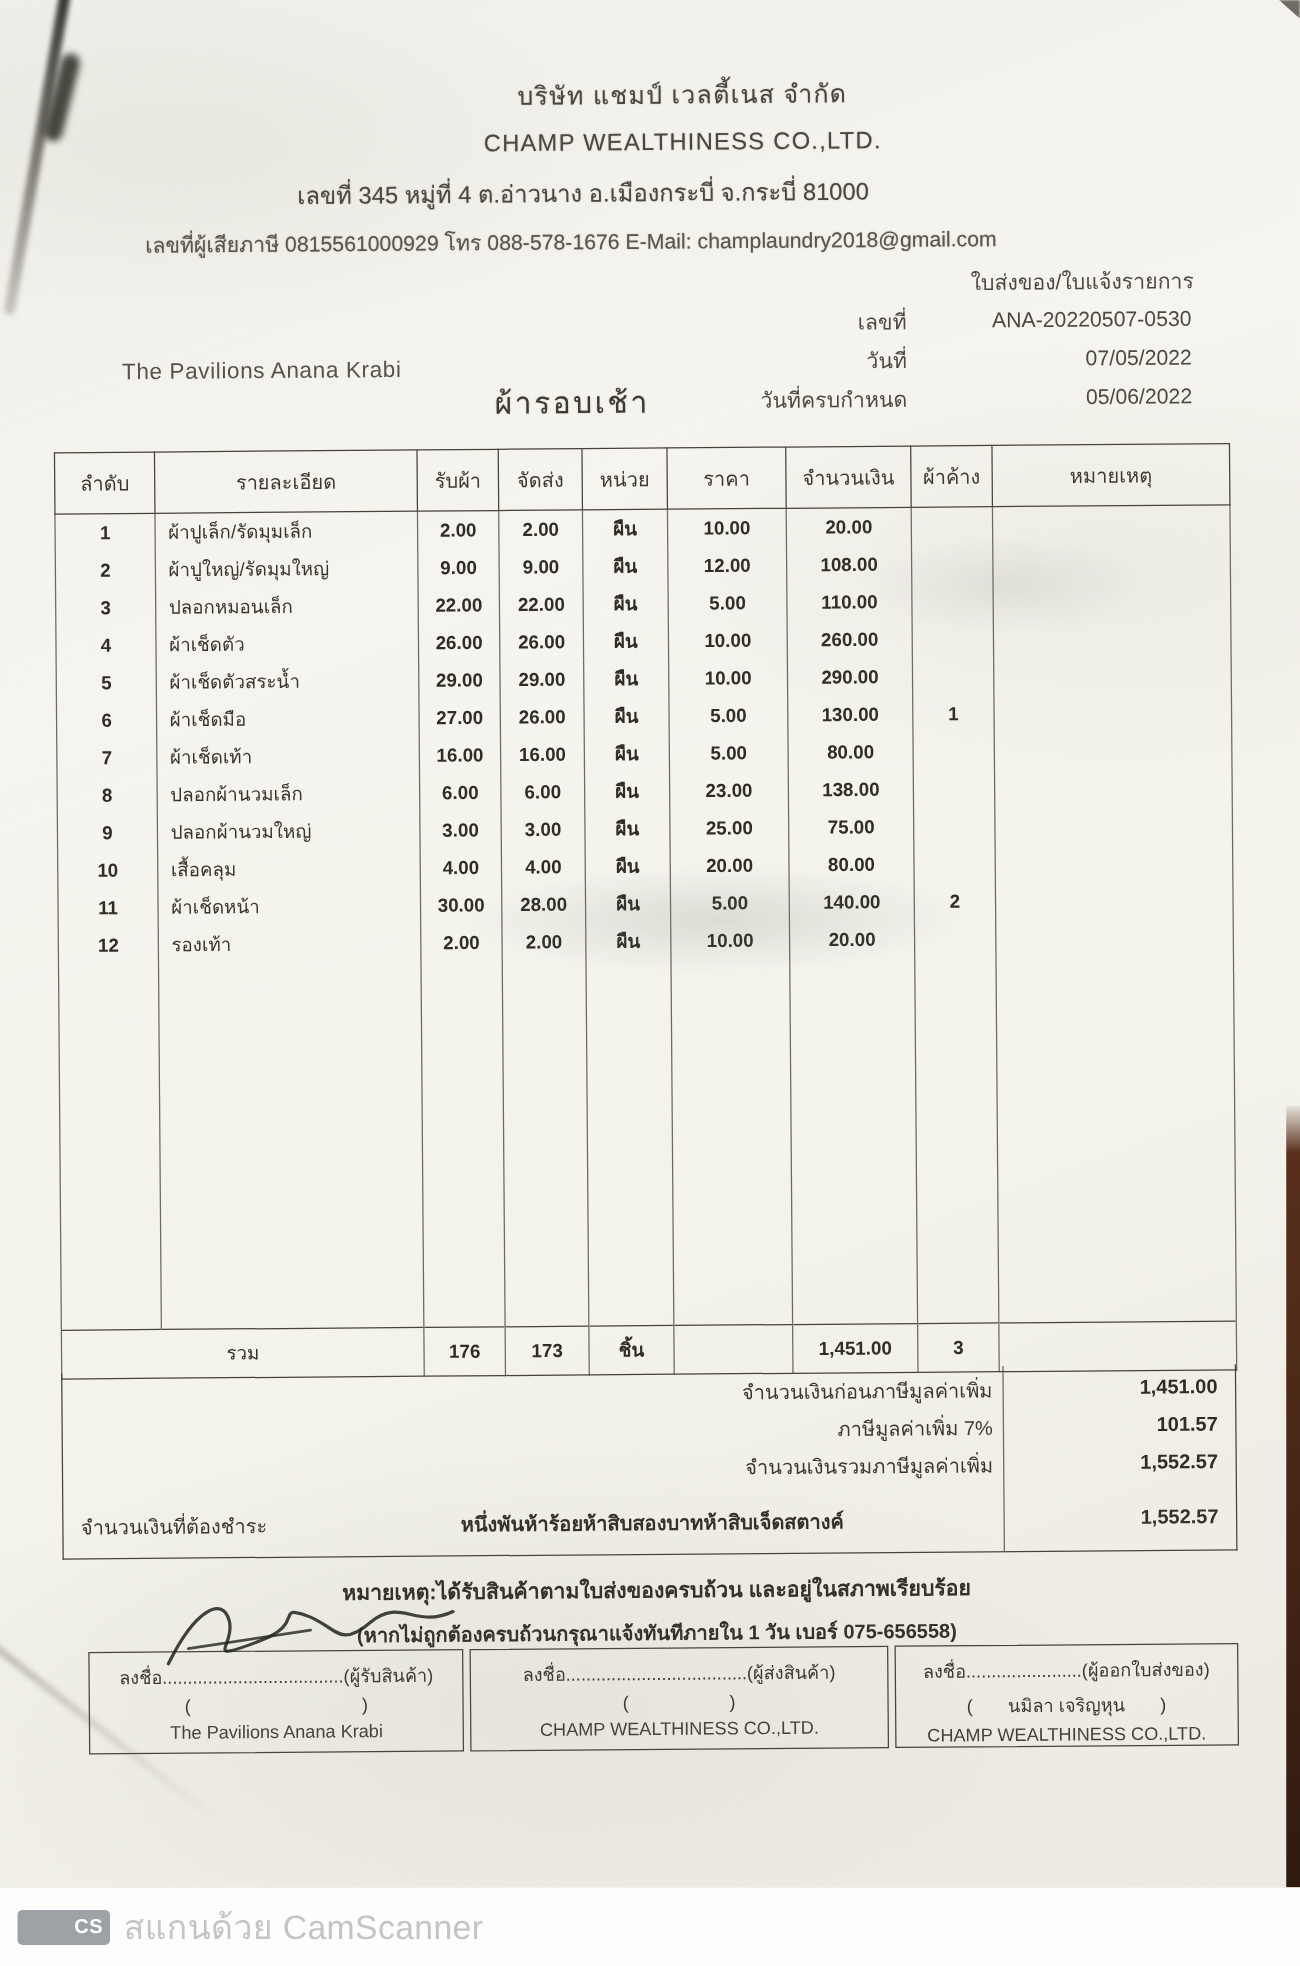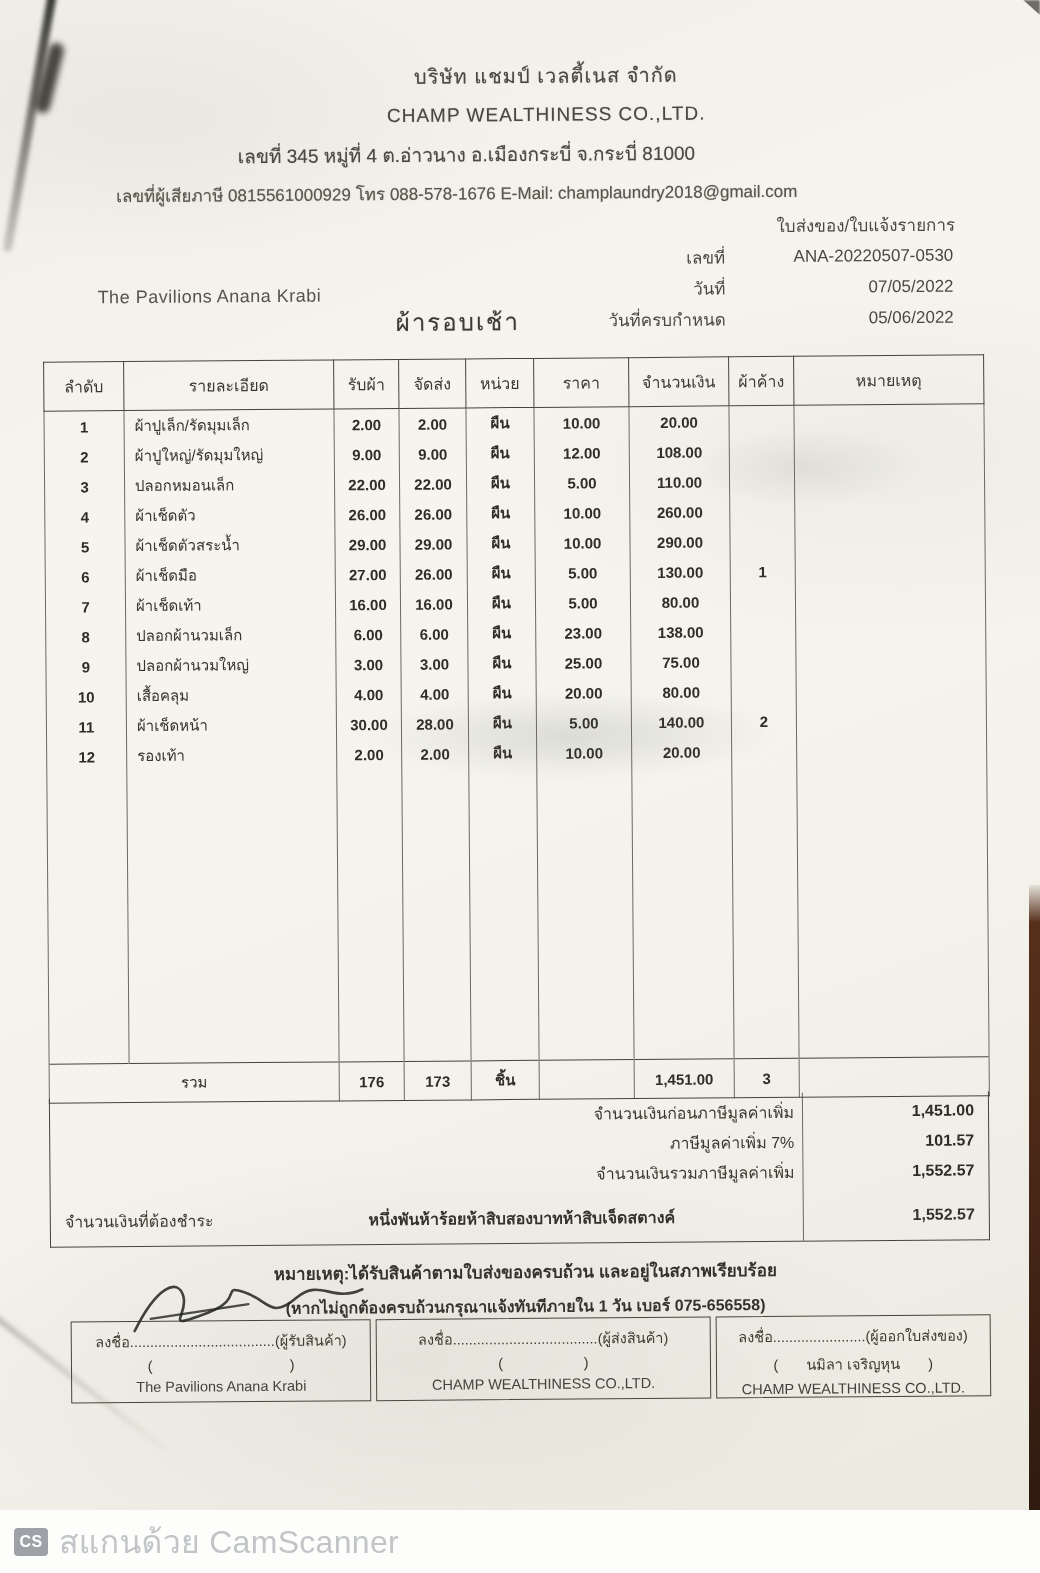--- a/index.html
+++ b/index.html
@@ -94,22 +94,22 @@
     background:radial-gradient(ellipse at center,rgba(108,112,105,.18),transparent 70%);filter:blur(3px);}
   .smudge2{position:absolute;left:690px;top:430px;width:230px;height:80px;
     background:radial-gradient(ellipse at center,rgba(108,112,105,.12),transparent 70%);filter:blur(3px);}
   .fold-bl{position:absolute;left:-40px;top:1380px;width:240px;height:6px;
     background:linear-gradient(to right,rgba(90,88,78,.35),transparent);transform:rotate(38deg);filter:blur(2px);}
 
   
   .cam-footer{position:absolute;left:0;bottom:0;width:1040px;height:63px;background:#fdfdfc;
     display:flex;align-items:center;padding-left:14px;box-sizing:border-box;gap:11px;}
   .cam-icon{width:34px;height:28px;background:#9ea2a7;color:#fff;border-radius:4px;
-    display:flex;align-items:center;justify-content:center;font-size:16px;font-weight:700;letter-spacing:.5px;}
-  .cam-text{font-size:32px;color:#c2c5c8;letter-spacing:.3px;}
+    display:flex;align-items:center;justify-content:center;font-size:16px;font-weight:700;letter-spacing:.5px;padding-left:40px;}
+  .cam-text{font-size:27px;color:#c2c5c8;letter-spacing:.3px;}
 </style>
 </head>
 <body>
 
 <div class="paper">
   <div class="sheet">
 
     <div class="company">
       <div class="l1">บริษัท แชมป์ เวลตี้เนส จำกัด</div>
       <div class="l2">CHAMP WEALTHINESS CO.,LTD.</div>

